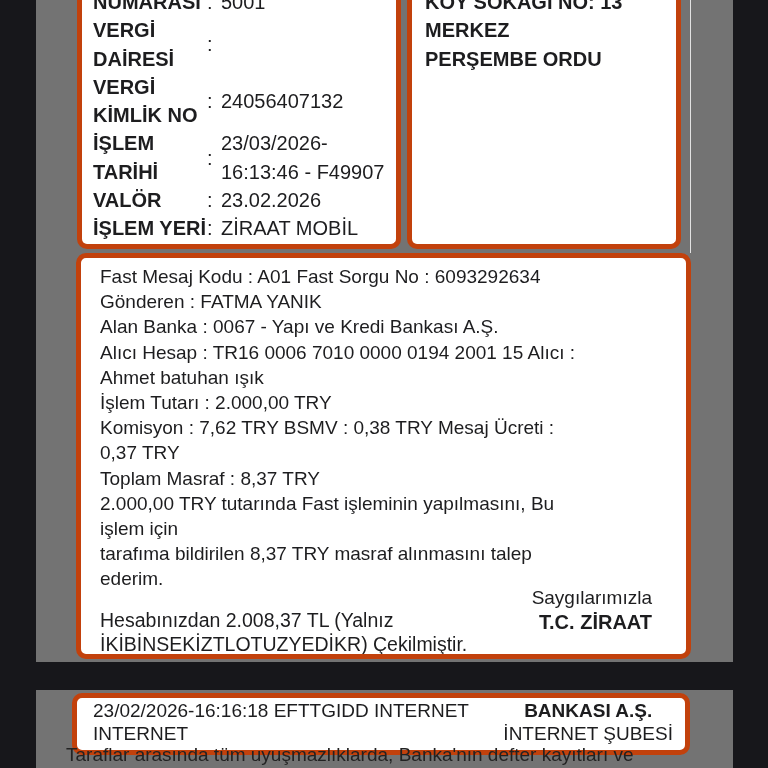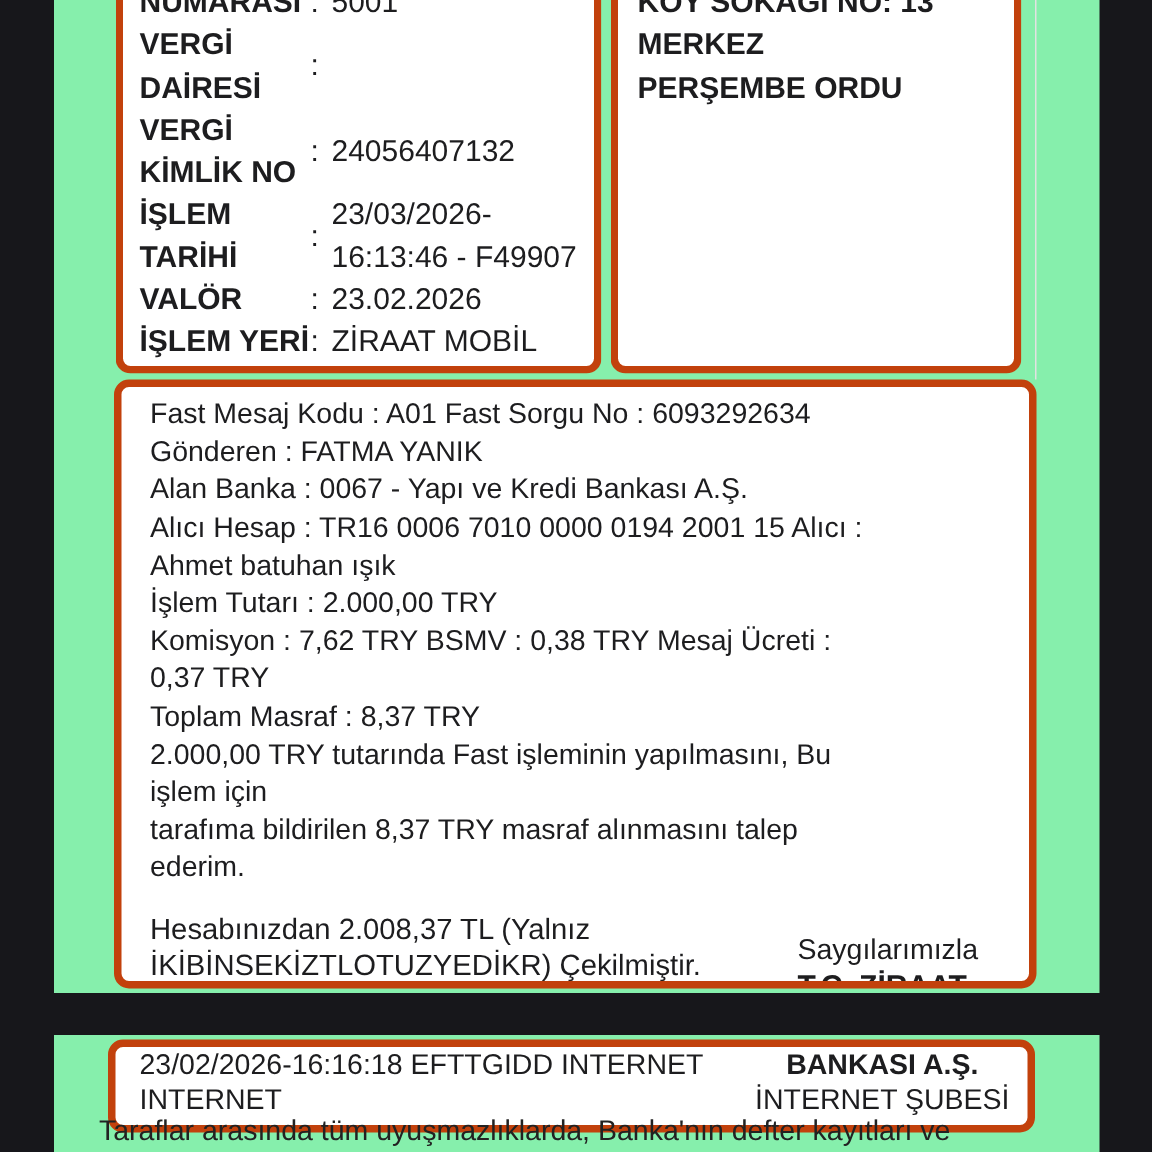--- a/index.html
+++ b/index.html
@@ -4,21 +4,21 @@
 <style>
   html,body{margin:0;padding:0;}
   body{
     width:768px;height:768px;position:relative;overflow:hidden;
     background:#17171b;
     font-family:"Liberation Sans",sans-serif;
     color:#1d1d1f;
   }
   .page{
     position:absolute;left:36px;top:0;width:697px;height:768px;
-    background:#86efac;
+    background:#737373;
   }
   .card{
     position:absolute;background:#fff;border:5px solid #c2410c;border-radius:10px;
     box-sizing:border-box;overflow:hidden;
   }
   
   .card.cut-top{border-top:none;border-top-left-radius:0;border-top-right-radius:0;}
 
   .info-card{left:41px;top:0;width:324px;height:249px;padding:0 10px 0 11px;}
   .info-inner{margin-top:-12px;}
@@ -28,21 +28,21 @@
   .info-value{font-size:20px;line-height:28.3px;width:180px;}
 
   .addr-card{left:371px;top:0;width:274px;height:249px;padding:0 8px 0 13px;}
   .addr-inner{margin-top:-12px;}
   .addr-line{font-weight:bold;font-size:20px;line-height:28.3px;white-space:nowrap;}
 
   .table-edge{position:absolute;left:654px;top:0;width:1px;height:253px;background:#e2e2e2;}
 
   .body-card{left:40px;top:253px;width:615px;height:406px;padding:6px 18px 0 19px;position:absolute;}
   .body-line{font-size:19px;line-height:25.2px;white-space:nowrap;}
-  .sign-block{position:absolute;top:327px;right:34px;margin-top:36px;}
+  .sign-block{position:absolute;top:327px;right:34px;text-align:right;}
   .sign-closing{font-size:19px;line-height:25px;}
   .sign-bank{font-size:20px;line-height:25px;font-weight:bold;}
   .debit-block{position:absolute;top:351px;left:19px;}
   .debit-line{font-size:19.5px;line-height:23.5px;white-space:nowrap;}
 
   .black-band{position:absolute;left:0;top:662px;width:768px;height:28px;background:#17171b;}
 
   .stamp-card{left:36px;top:693px;width:618px;height:62px;padding:2px 12px 0 16px;
     display:flex;justify-content:space-between;align-items:flex-start;}
   .stamp-left div{font-size:19px;line-height:22.5px;white-space:nowrap;}

